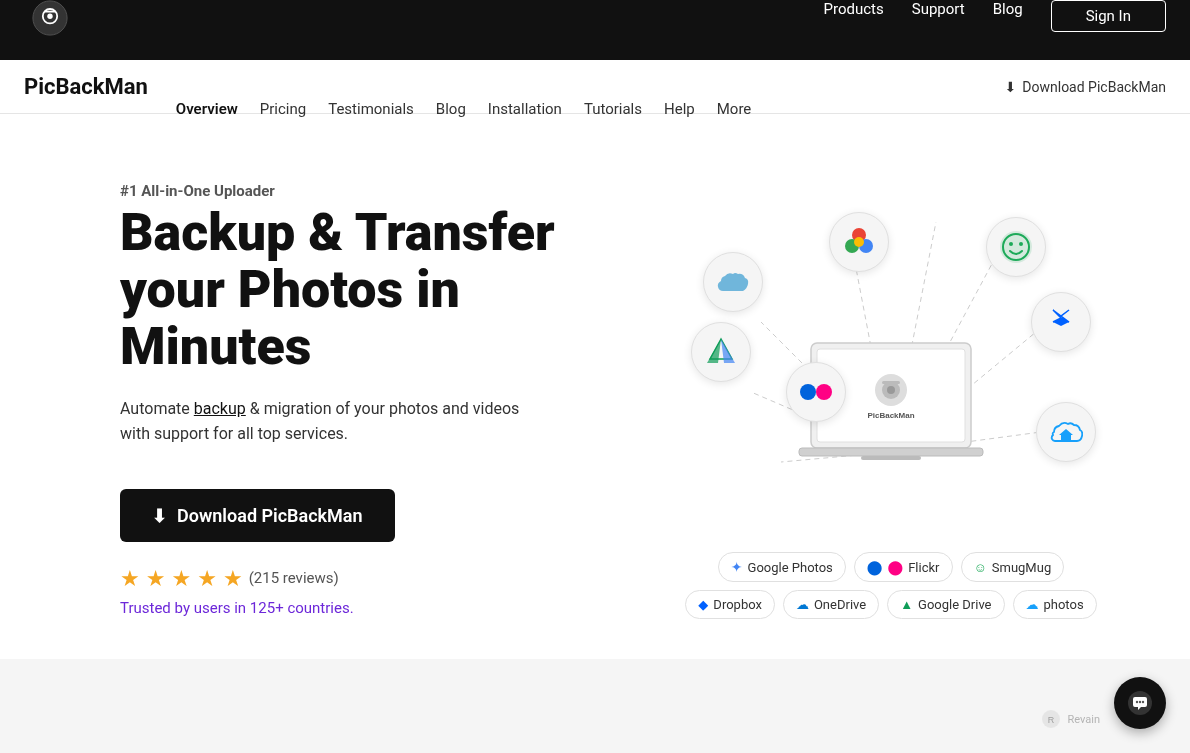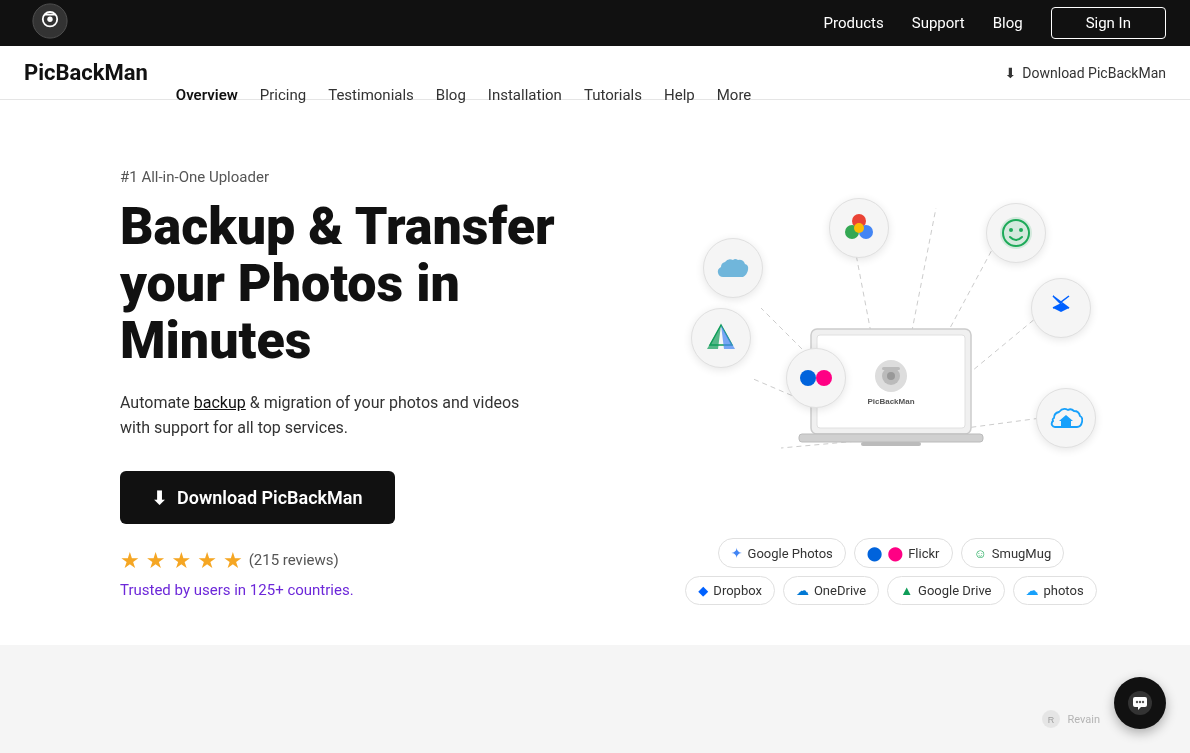--- a/index.html
+++ b/index.html
@@ -1,23 +1,23 @@
 <!DOCTYPE html>
 <html><head>
   <meta charset="utf-8">
   <style>
     * { margin: 0; padding: 0; box-sizing: border-box; }
     body { font-family: -apple-system, BlinkMacSystemFont, 'Segoe UI', Roboto, sans-serif; background: #fff; }
 
     
     .top-nav {
       background: #111;
-      height: 46px;
-      display: flex;
-      align-items: center;
+      height: 60px;
+      display: flex;
+      align-items: flex-start;
       justify-content: flex-end;
       padding: 0 24px;
       gap: 28px;
     }
     .top-nav a {
       color: #fff;
       text-decoration: none;
       font-size: 15px;
     }
     .top-nav .sign-in-btn {
@@ -98,34 +98,35 @@
     }
     .hero-right {
       flex: 1;
       display: flex;
       flex-direction: column;
       align-items: center;
     }
     .hero-tagline {
       font-size: 15px;
       color: #555;
-      margin-bottom: 12px;
+      margin-bottom: 4px;
+      font-weight: bold;
     }
     .hero-title {
       font-size: 52px;
       font-weight: 900;
       line-height: 1.1;
       color: #111;
       margin-bottom: 20px;
     }
     .hero-desc {
       font-size: 16px;
       color: #333;
       line-height: 1.6;
-      margin-bottom: 30px;
+      margin-bottom: 42px;
       max-width: 420px;
     }
     .download-btn {
       background: #111;
       color: #fff;
       border: none;
       padding: 16px 32px;
       font-size: 18px;
       font-weight: 600;
       border-radius: 6px;

